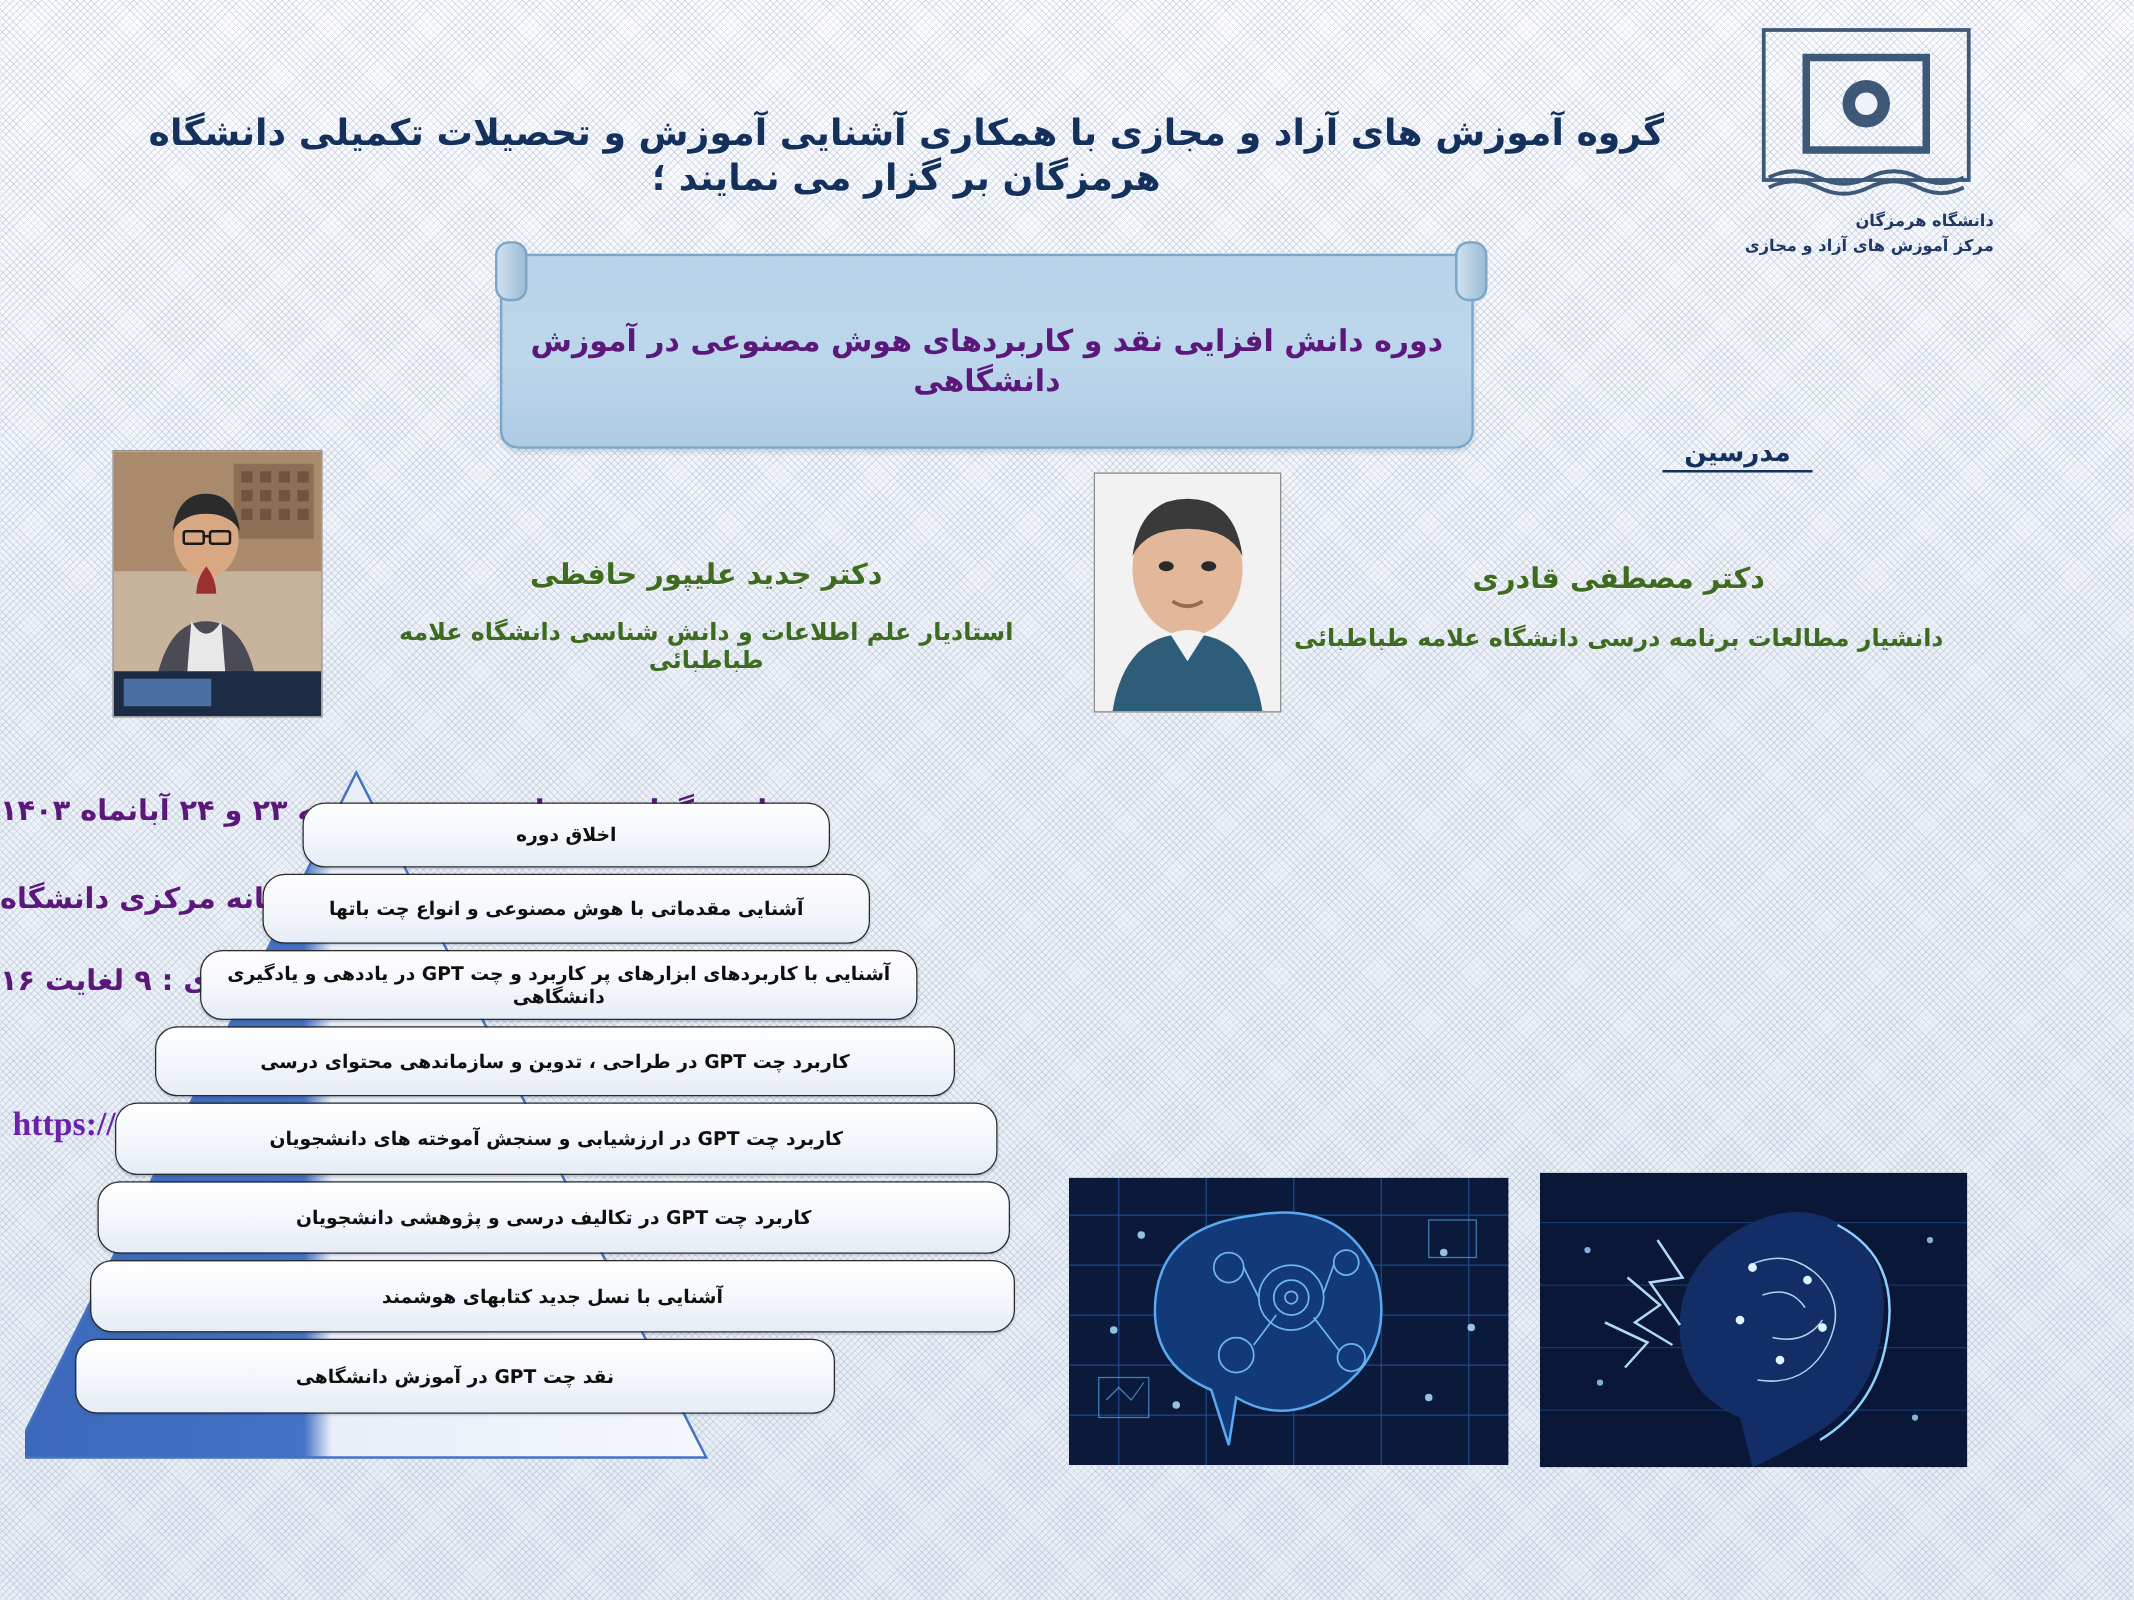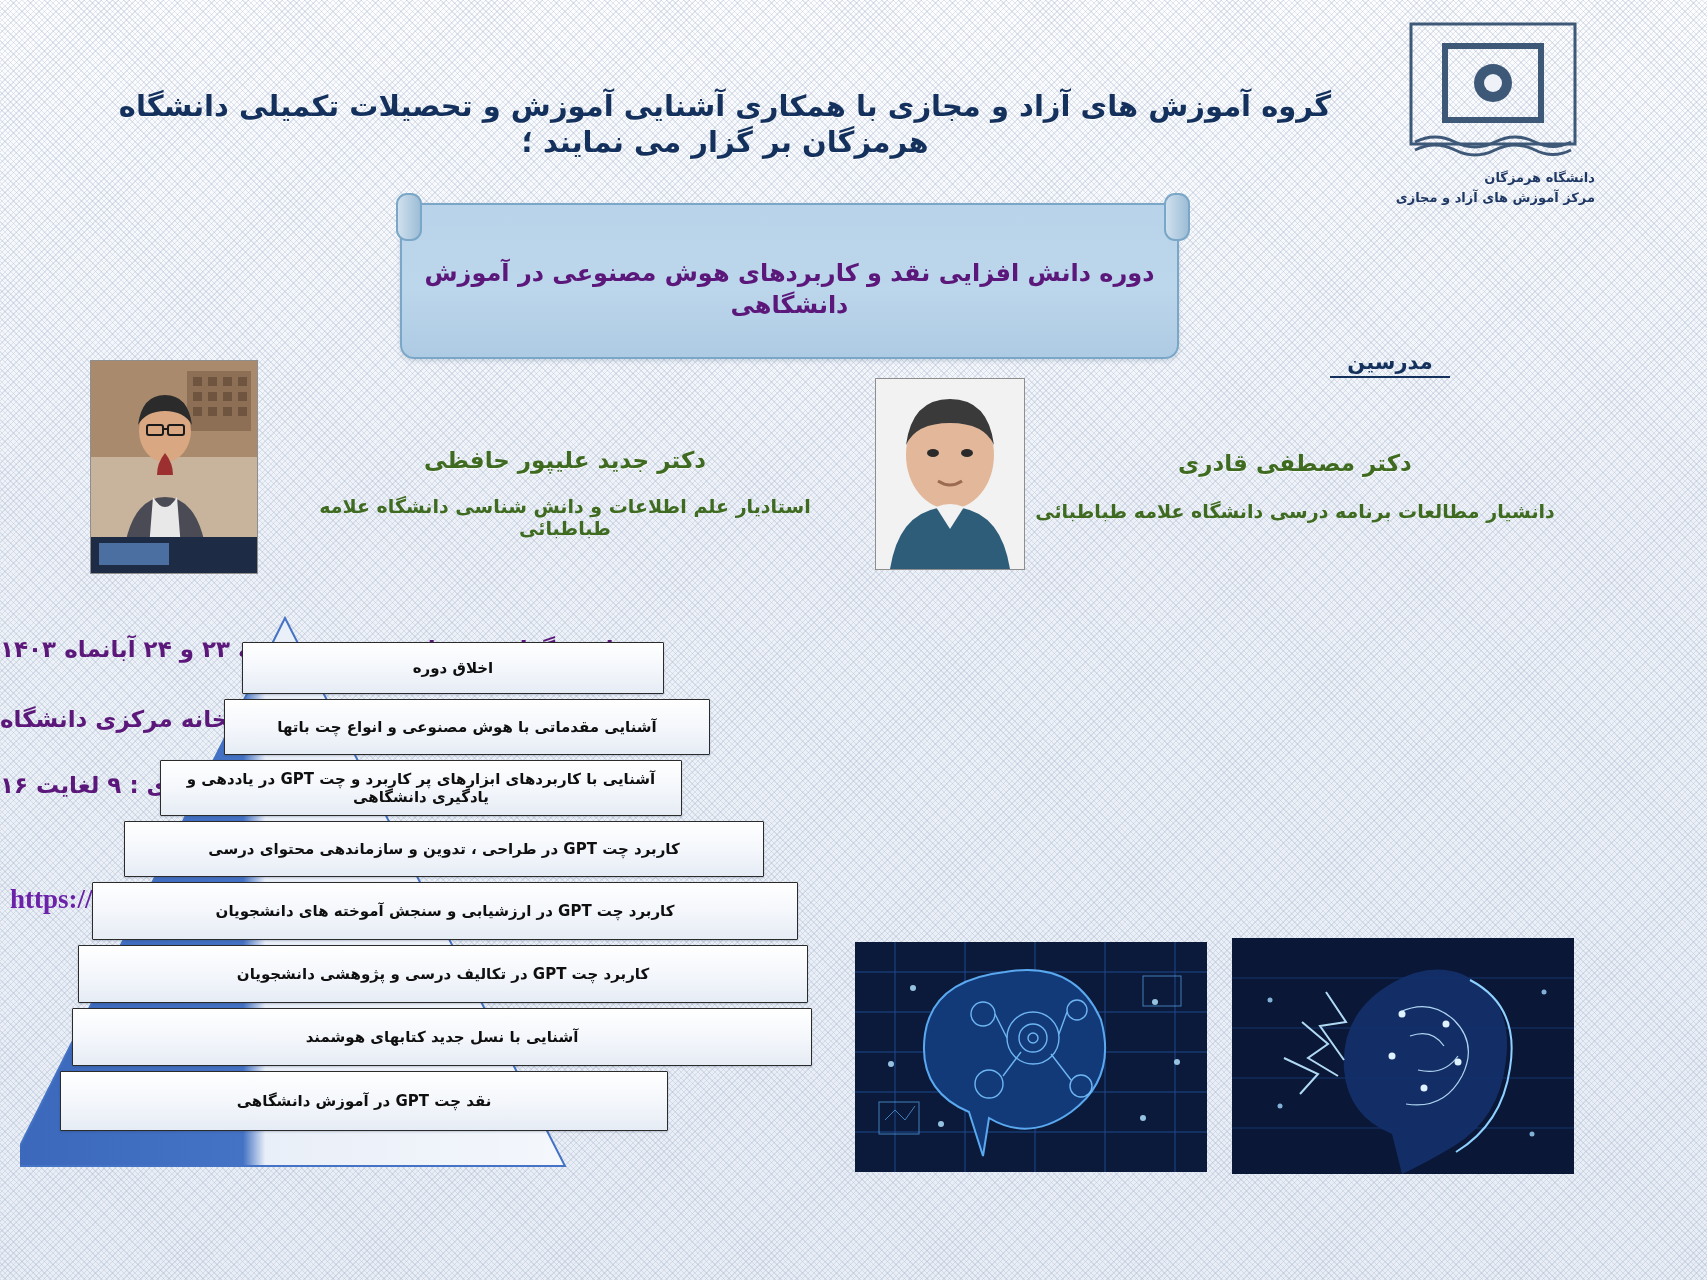--- a/index.html
+++ b/index.html
@@ -118,21 +118,21 @@
     text-decoration:none;
   }
 
   
   .pyramid{position:absolute;top:612px;left:20px;width:830px;height:560px;}
   .pyr-svg{position:absolute;top:0;left:0;width:830px;height:560px;}
   .pyr-row{
     position:absolute;
     background:linear-gradient(to bottom,#ffffff 0%,#f3f6fb 55%,#e6ecf5 100%);
     border:1px solid #2b2b2b;
-    border-radius:1px;
+    border-radius:18px;
     box-shadow:0 1px 2px rgba(40,60,90,.25);
     display:flex;align-items:center;justify-content:center;
     direction:rtl;text-align:center;
     color:#0f0f0f;font-weight:bold;
     padding:0 10px;box-sizing:border-box;
     line-height:1.2;
   }
 
   
   .bottom-img{position:absolute;overflow:hidden;border:0;}
@@ -236,22 +236,22 @@
           <stop offset="0%" stop-color="#3b68ba"></stop>
           <stop offset="42%" stop-color="#4472c4"></stop>
           <stop offset="46%" stop-color="#e9eff8"></stop>
           <stop offset="100%" stop-color="#f4f7fc"></stop>
         </linearGradient>
       </defs>
       <polygon points="265,6 545,554 -10,554" fill="url(#pyrg)" stroke="#4472c4" stroke-width="2"></polygon>
     </svg>
 
     <div class="pyr-row" style="top:30px;left:222px;width:422px;height:52px;font-size:15px;">اخلاق دوره</div>
-    <div class="pyr-row" style="top:87px;left:204px;width:486px;height:56px;font-size:15px;text-align:right;">آشنایی مقدماتی با هوش مصنوعی و انواع چت باتها</div>
-    <div class="pyr-row" style="top:148px;left:140px;width:522px;height:56px;font-size:15px;">آشنایی با کاربردهای ابزارهای پر کاربرد و چت GPT در یاددهی و یادگیری دانشگاهی</div>
+    <div class="pyr-row" style="top:87px;left:190px;width:486px;height:56px;font-size:15px;text-align:right;">آشنایی مقدماتی با هوش مصنوعی و انواع چت باتها</div>
+    <div class="pyr-row" style="top:148px;left:140px;width:574px;height:56px;font-size:15px;">آشنایی با کاربردهای ابزارهای پر کاربرد و چت GPT در یاددهی و یادگیری دانشگاهی</div>
     <div class="pyr-row" style="top:209px;left:104px;width:640px;height:56px;font-size:15px;">کاربرد چت GPT در طراحی ، تدوین و سازماندهی محتوای درسی</div>
     <div class="pyr-row" style="top:270px;left:72px;width:706px;height:58px;font-size:15px;">کاربرد چت GPT در ارزشیابی و سنجش آموخته های دانشجویان</div>
     <div class="pyr-row" style="top:333px;left:58px;width:730px;height:58px;font-size:15px;">کاربرد چت GPT در تکالیف درسی و پژوهشی دانشجویان</div>
     <div class="pyr-row" style="top:396px;left:52px;width:740px;height:58px;font-size:15px;">آشنایی با نسل جدید کتابهای هوشمند</div>
     <div class="pyr-row" style="top:459px;left:40px;width:608px;height:60px;font-size:15px;">نقد چت GPT در آموزش دانشگاهی</div>
   </div>
 
   <div class="bottom-img" id="img-ai-left">
     <svg viewBox="0 0 352 230">
       <rect width="352" height="230" fill="#0b1a3a"></rect>

